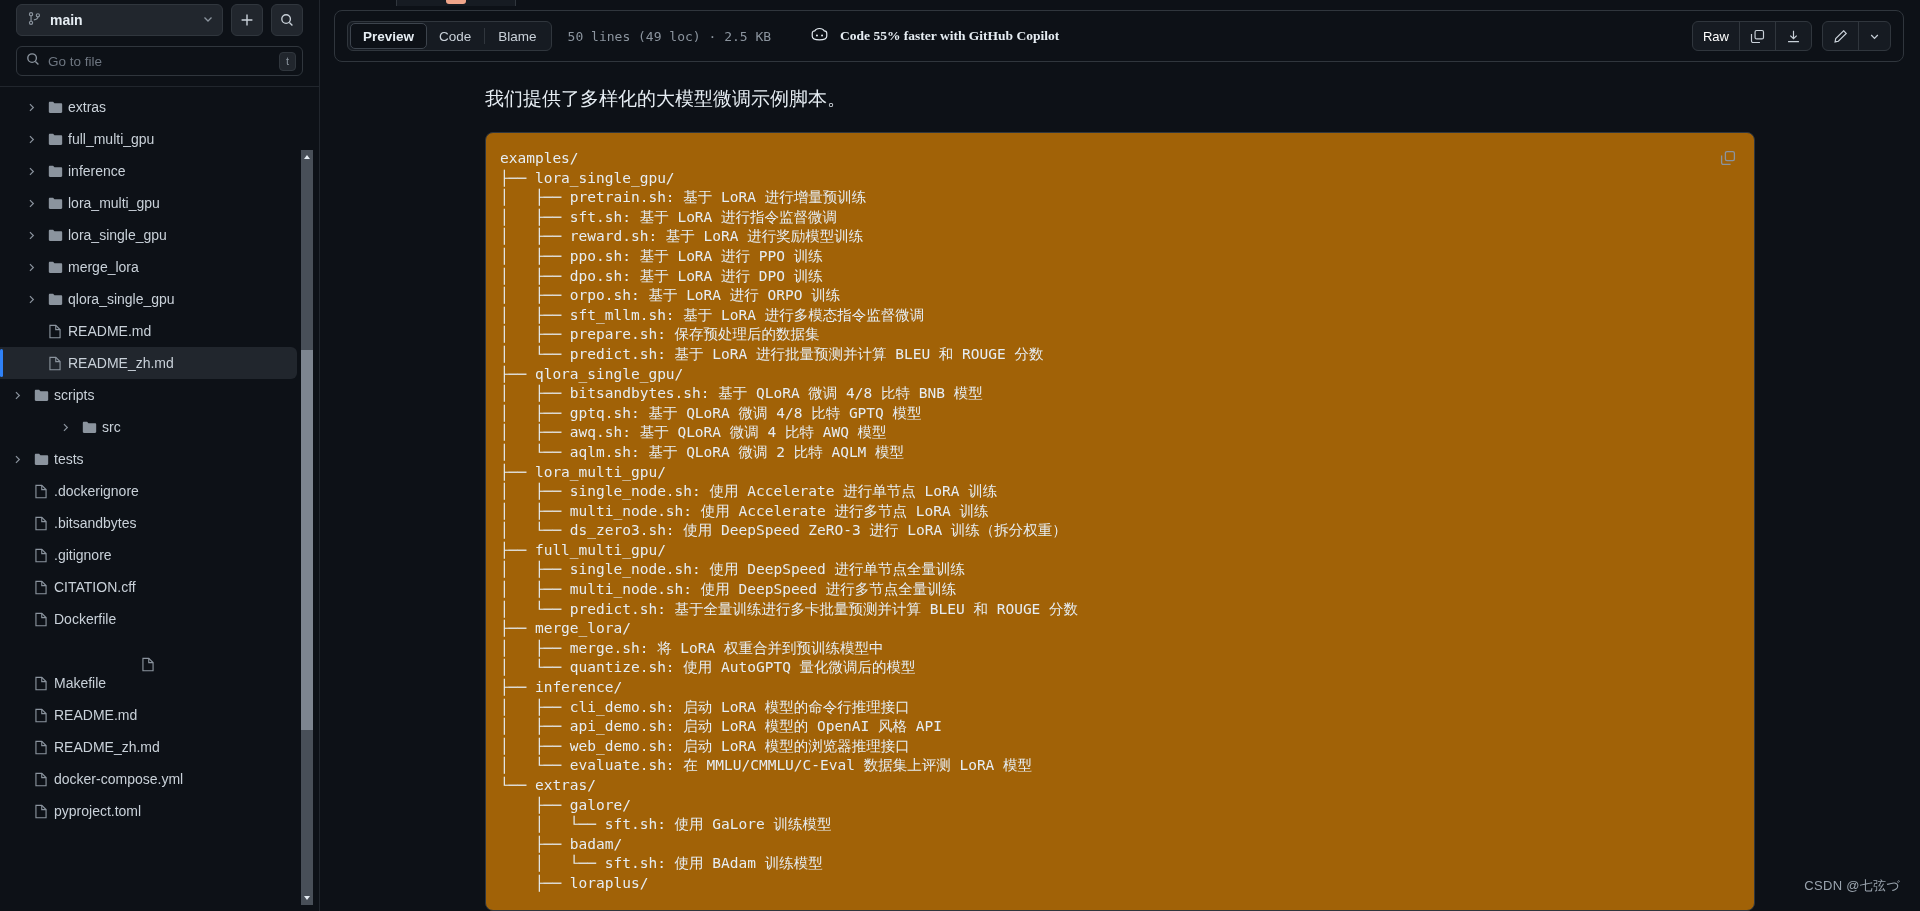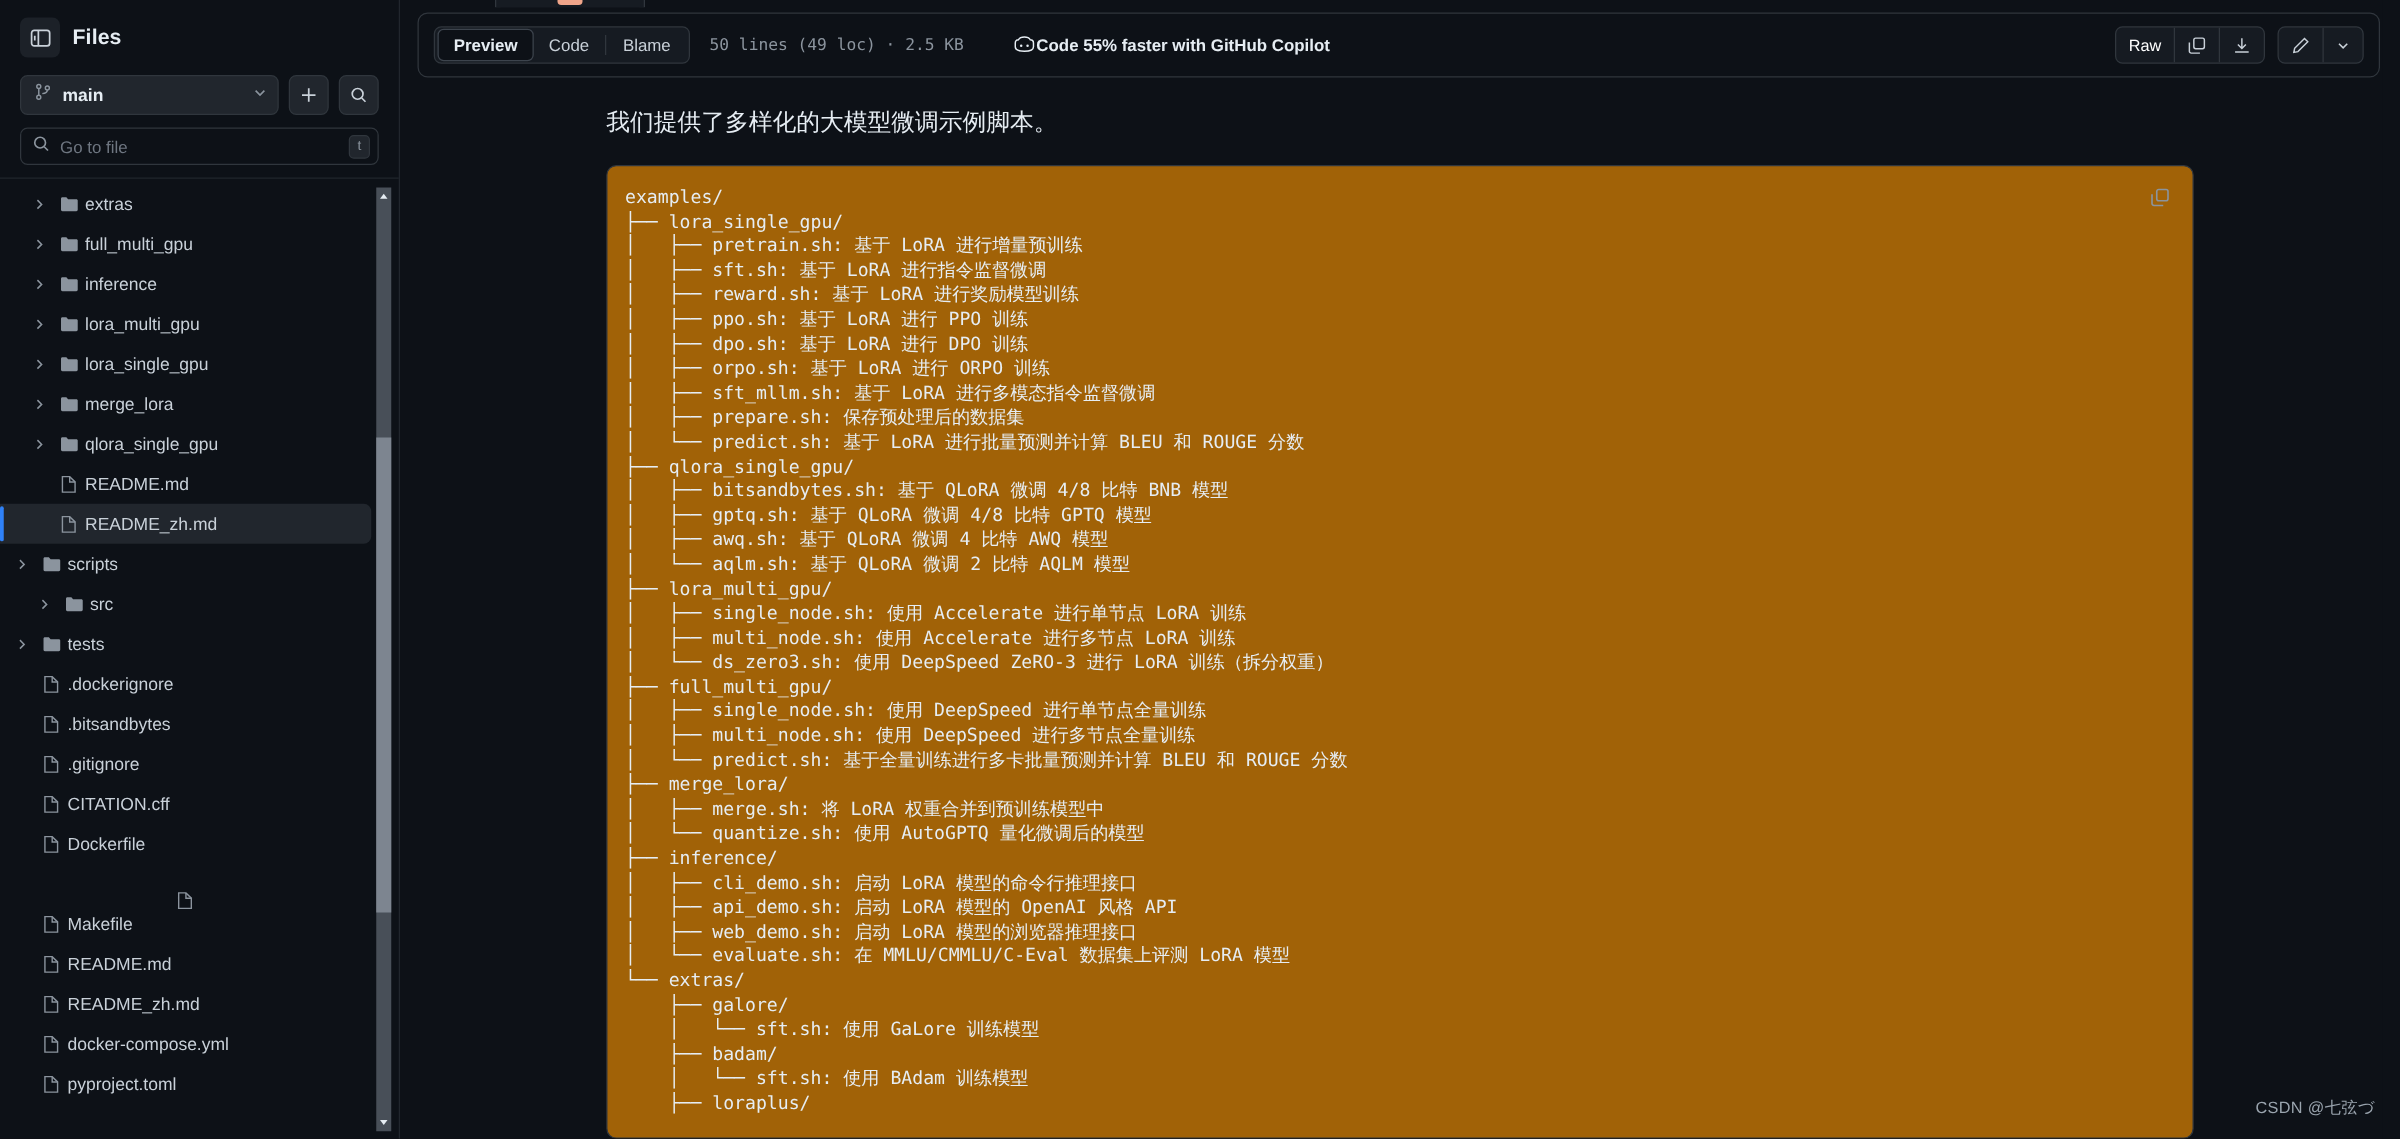--- a/index.html
+++ b/index.html
@@ -102,22 +102,22 @@
     white-space: nowrap;
   }
   .seg-btn.active { background: #0d1117; border: 1px solid #3d444d; font-weight: 700; color: #e6edf3; }
   .seg-sep { width: 1px; height: 16px; background: #30363d; margin: 0 1px; }
 
   .meta {
     font-family: "DejaVu Sans Mono", monospace; font-size: 13px; color: #8b949e;
     margin-left: 16px; white-space: nowrap;
   }
   .copilot-pill {
-    display: flex; align-items: center; gap: 1px; margin-left: 40px;
-    font-size: 13.5px; font-weight: 700; color: #e6edf3; cursor: pointer; white-space: nowrap;
+    display: flex; align-items: center; gap: 12px; margin-left: 40px;
+    font-size: 13.5px; font-weight: 700; color: #e6edf3; cursor: pointer; white-space: nowrap; font-family: Liberation Serif, serif;
   }
   .tb-spacer { flex: 1; }
 
   .tb-group {
     display: flex; align-items: center; height: 30px;
     border: 1px solid #30363d; border-radius: 6px; overflow: hidden; background: #161b22;
   }
   .tb-group + .tb-group { margin-left: 10px; }
   .tb-item {
     height: 28px; display: flex; align-items: center; justify-content: center;
@@ -161,30 +161,20 @@
     pointer-events: none;
   }
 </style>
 </head>
 <body>
 
 <div class="app">
 
   <aside class="sidebar">
 
-    <div class="sb-header">
-      <div class="sb-toggle">
-        <svg width="17" height="17" viewBox="0 0 16 16" fill="none">
-          <rect x="1.2" y="2.2" width="13.6" height="11.6" rx="2" stroke="#c9d1d9" stroke-width="1.3"></rect>
-          <line x1="6.3" y1="2.6" x2="6.3" y2="13.4" stroke="#c9d1d9" stroke-width="1.3"></line>
-          <line x1="3.6" y1="6.2" x2="3.6" y2="9.8" stroke="#c9d1d9" stroke-width="1.3"></line>
-        </svg>
-      </div>
-      <div class="sb-title">Files</div>
-    </div>
 
     <div class="sb-branchrow">
       <div class="branch-select">
         <span>
           <svg width="15" height="15" viewBox="0 0 16 16" fill="none">
             <circle cx="4.3" cy="3.4" r="1.7" stroke="#8b949e" stroke-width="1.25"></circle>
             <circle cx="4.3" cy="12.6" r="1.7" stroke="#8b949e" stroke-width="1.25"></circle>
             <circle cx="11.6" cy="4.6" r="1.7" stroke="#8b949e" stroke-width="1.25"></circle>
             <path d="M4.3 5.1v5.8M11.6 6.3c0 2.4-2.2 2.9-4.3 3.2" stroke="#8b949e" stroke-width="1.25"></path>
           </svg>
@@ -343,21 +333,21 @@
                 <path d="M4.3 2.3L8 6l-3.7 3.7" stroke="#8b949e" stroke-width="1.3" fill="none"></path>
               </svg>
             </span>
             <span class="tw-ico">
               <svg width="15" height="13" viewBox="0 0 16 14">
                 <path d="M.8 2.1c0-.7.5-1.2 1.2-1.2h3.4l1.5 1.6h7.1c.7 0 1.2.5 1.2 1.2v8c0 .7-.5 1.2-1.2 1.2H2c-.7 0-1.2-.5-1.2-1.2V2.1z" fill="#8b949e"></path>
               </svg>
             </span>
             <span class="tw-label">scripts</span>
           </div>
-          <div class="tree-row" style="padding-left: 24px;">
+          <div class="tree-row" style="padding-left: 6px; margin-left: 48px;">
             <span class="tw-chev">
               <svg width="11" height="11" viewBox="0 0 12 12">
                 <path d="M4.3 2.3L8 6l-3.7 3.7" stroke="#8b949e" stroke-width="1.3" fill="none"></path>
               </svg>
             </span>
             <span class="tw-ico">
               <svg width="15" height="13" viewBox="0 0 16 14">
                 <path d="M.8 2.1c0-.7.5-1.2 1.2-1.2h3.4l1.5 1.6h7.1c.7 0 1.2.5 1.2 1.2v8c0 .7-.5 1.2-1.2 1.2H2c-.7 0-1.2-.5-1.2-1.2V2.1z" fill="#8b949e"></path>
               </svg>
             </span>

